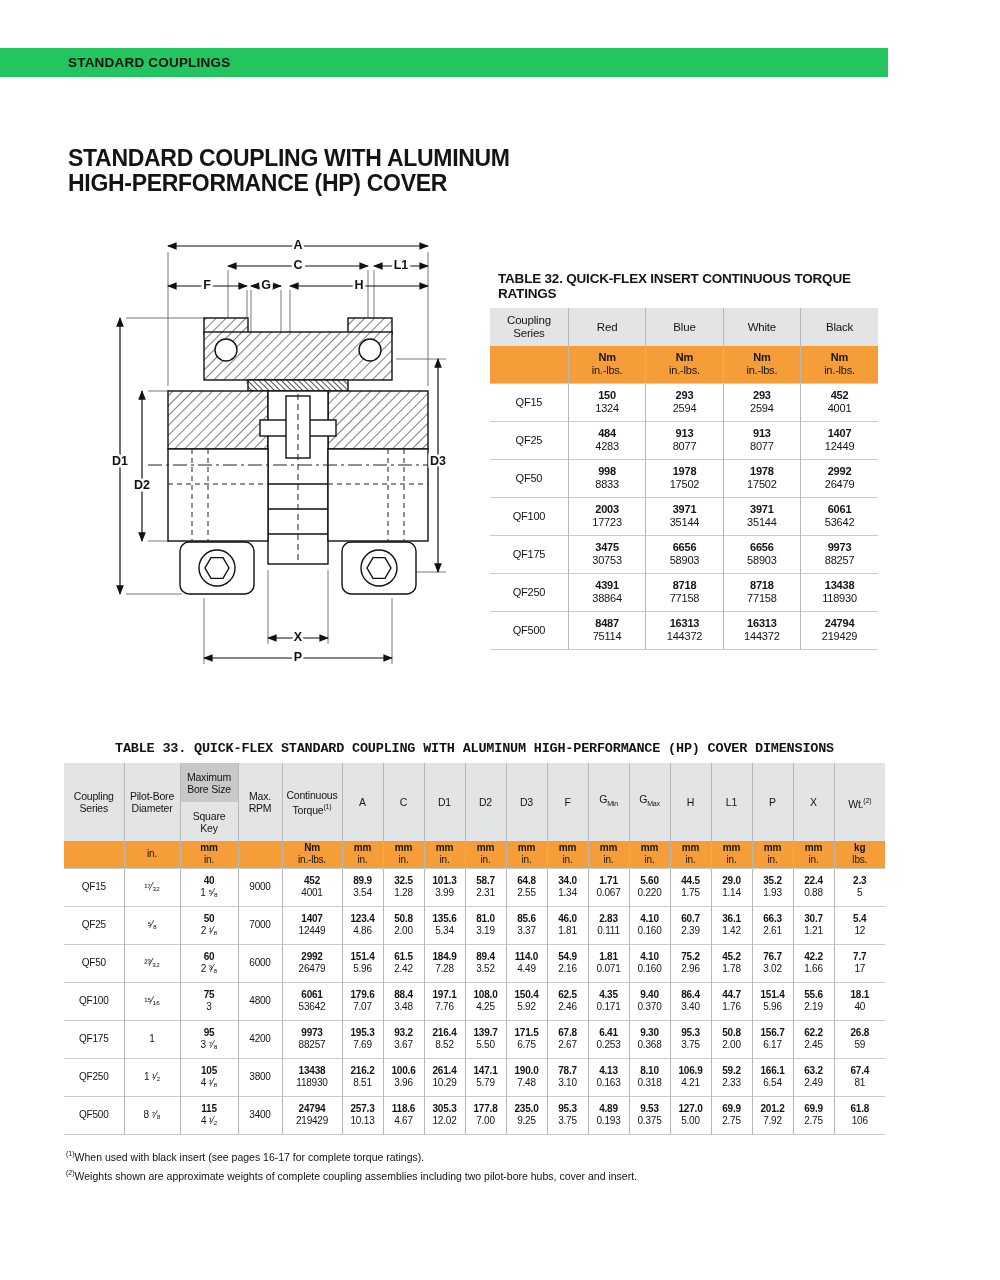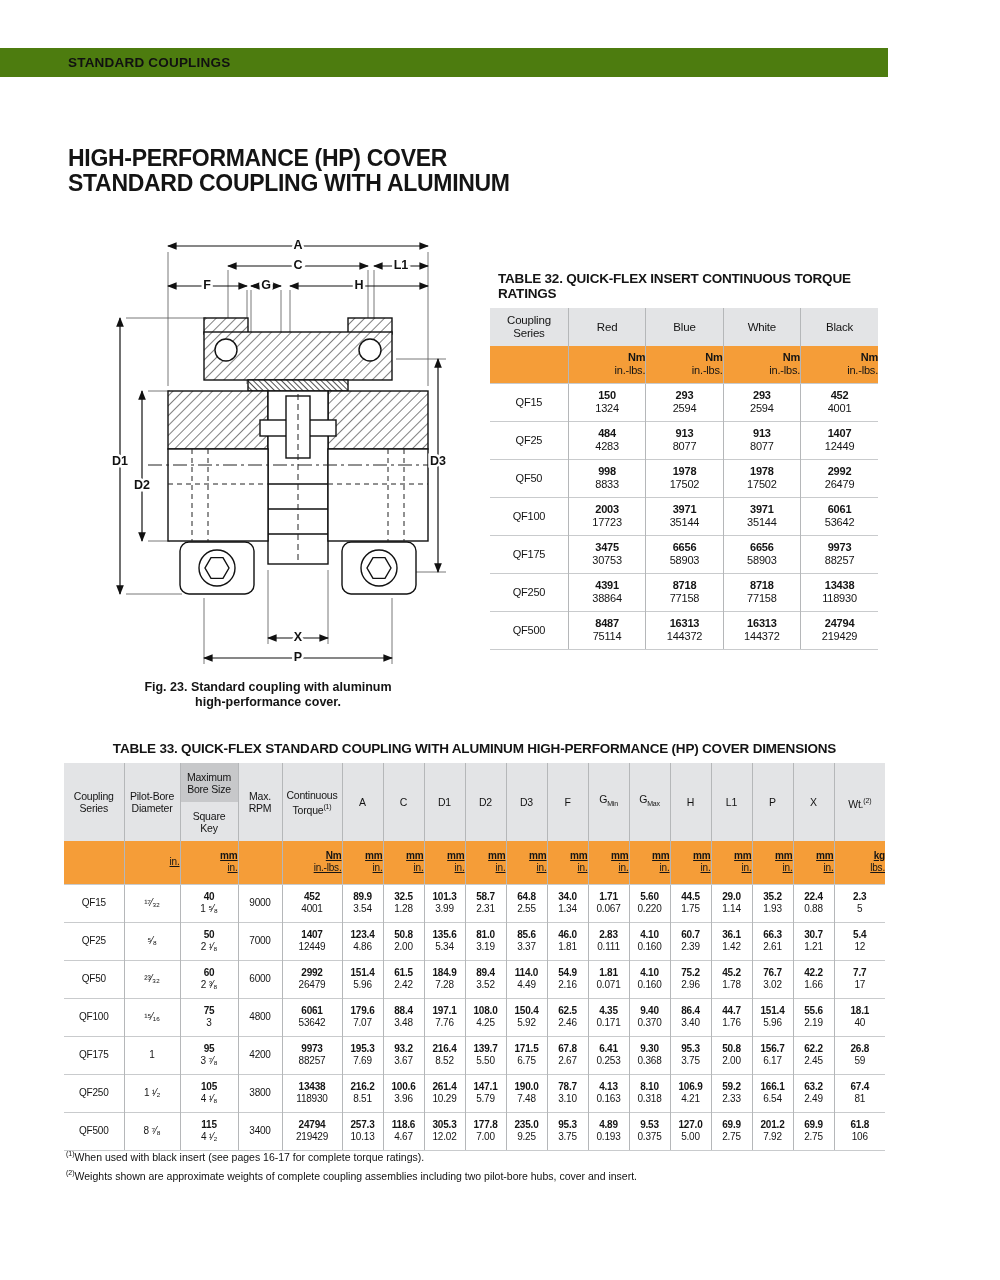--- a/index.html
+++ b/index.html
@@ -8,21 +8,21 @@
     font-family:"Liberation Sans","DejaVu Sans",sans-serif; color:#141414;
     overflow:hidden;
   }
   
   .brand-bar {
     position:absolute; left:0; top:3px; width:888px; height:45px; background:#0b0b0b;
     color:#fff; display:flex; align-items:center; padding-left:68px; box-sizing:border-box;
     font-size:20px; font-weight:bold; letter-spacing:.3px;
   }
   .section-bar {
-    position:absolute; left:0; top:48px; width:888px; height:29px; background:#4d7c0f;
+    position:absolute; left:0; top:48px; width:888px; height:29px; background:#22c55e;
     display:flex; align-items:center; padding-left:68px; box-sizing:border-box;
     font-size:13.5px; font-weight:bold; letter-spacing:.2px; color:#111;
   }
   .page-title {
     position:absolute; left:68px; top:146px; font-size:23px; line-height:25px;
     font-weight:bold; letter-spacing:-.3px;
   }
   
   .figure { position:absolute; left:72px; top:234px; width:392px; }
   .fig-caption { margin-top:0; text-align:center; font-weight:bold; font-size:12.5px; line-height:15px; }
@@ -32,39 +32,39 @@
   .eline { stroke:#555; stroke-width:.8; }
   
   table.data { border-collapse:collapse; table-layout:fixed; width:100%; letter-spacing:-.2px; }
   table.data th, table.data td {
     padding:0; text-align:center; vertical-align:middle;
     border-right:1px solid #b5b7b9;
   }
   table.data th:last-child, table.data td:last-child { border-right:none; }
   table.data tbody td { border-top:1px solid #c9cbcd; }
   table.data tbody tr:last-child td { border-bottom:1px solid #c9cbcd; }
-  table.data tr.units td { border-top:none;text-align:right; }
+  table.data tr.units td { border-top:none; }
   .gray-h { background:#e3e4e6; font-weight:normal; }
   tr.units td { background:#f59d38; }
   td b, tr.units td b { display:block; font-weight:bold; }
   td span.sub2, tr.units td span.sub2 { display:block; font-weight:normal; }
   .prewrap { white-space:pre-line; }
   
   .t32 { position:absolute; left:490px; top:271px; width:388px; }
   .t32-title { font-size:13.5px; font-weight:bold; margin:0 0 7px 8px; letter-spacing:-.2px; }
   .t32 thead tr { height:38px; }
   .t32 tr.units { height:37px; }
   .t32 tbody tr { height:38px; }
   .t32 th { font-size:11.5px; line-height:13px; }
   .t32 td { font-size:11px; line-height:13px; }
   
   .t33 { position:absolute; left:64px; top:741px; width:821px; }
-  .t33-title { text-align:center; font-size:13.5px; font-weight:bold; margin:0 0 7px 0; letter-spacing:-.2px; }
+  .t33-title { text-align:center; font-size:13.5px; font-weight:bold; margin:0 0 7px 0; letter-spacing:-.2px;font-family:Liberation Mono, monospace; }
   .t33 thead tr { height:78px; }
-  .t33 tr.units { height:43px;text-decoration:underline; }
+  .t33 tr.units { height:27px; }
   .t33 tbody tr { height:38px; }
   .t33 th { font-size:10.5px; line-height:12px;margin-top:36px; }
   .t33 td { font-size:10px; line-height:12px; }
   .t33 th sub { font-size:7px; }
   .t33 th sup { font-size:7px; }
   th.split { padding:0; vertical-align:top; }
   .split-top, .split-bottom { height:39px; display:flex; align-items:center; justify-content:center; white-space:pre-line; box-sizing:border-box; }
   .split-top { background:#c7c8ca; }
   
   .footnotes { position:absolute; left:66px; top:1146px; font-size:10.5px; line-height:15px; color:#111; }
@@ -77,22 +77,22 @@
 </head>
 <body>
 
 <div class="page">
 
   <div class="section-bar">
     <span>STANDARD COUPLINGS</span>
   </div>
 
   <div class="page-title">
+    <div>STANDARD COUPLING WITH ALUMINUM</div>
     <div>HIGH-PERFORMANCE (HP) COVER</div>
-    <div>STANDARD COUPLING WITH ALUMINUM</div>
   </div>
 
   <div class="figure">
     <svg width="392" height="442" viewBox="0 0 392 442">
       <defs>
         <pattern id="h1" width="7" height="7" patternTransform="rotate(45)" patternUnits="userSpaceOnUse">
           <rect width="7" height="7" fill="#ffffff"></rect>
           <line x1="0" y1="0" x2="0" y2="7" stroke="#3a3a3a" stroke-width="1.3"></line>
         </pattern>
         <pattern id="h2" width="4" height="4" patternTransform="rotate(-45)" patternUnits="userSpaceOnUse">
@@ -182,24 +182,20 @@
         <text class="dim" x="135" y="52" dominant-baseline="middle">F</text>
         <text class="dim" x="194" y="52" dominant-baseline="middle">G</text>
         <text class="dim" x="287" y="52" dominant-baseline="middle">H</text>
         <text class="dim" x="48" y="228" dominant-baseline="middle">D1</text>
         <text class="dim" x="70" y="252" dominant-baseline="middle">D2</text>
         <text class="dim" x="366" y="228" dominant-baseline="middle">D3</text>
         <text class="dim" x="226" y="404" dominant-baseline="middle">X</text>
         <text class="dim" x="226" y="424" dominant-baseline="middle">P</text>
       </g>
     </svg>
-    <div class="fig-caption">
-      <div>Fig. 23. Standard coupling with aluminum</div>
-      <div>high-performance cover.</div>
-    </div>
   </div>
 
   <div class="t32">
     <div class="t32-title">TABLE 32. QUICK-FLEX INSERT CONTINUOUS TORQUE RATINGS</div>
     <table class="data">
       <colgroup>
         <col style="width:78px">
           <col style="width:77px">
           <col style="width:77px">
           <col style="width:77px">

